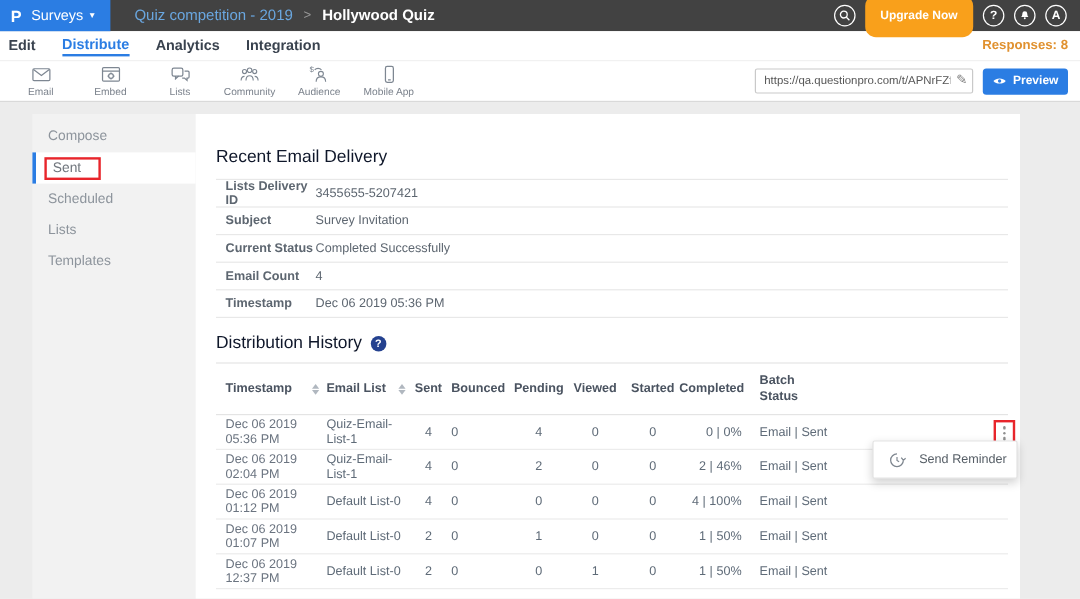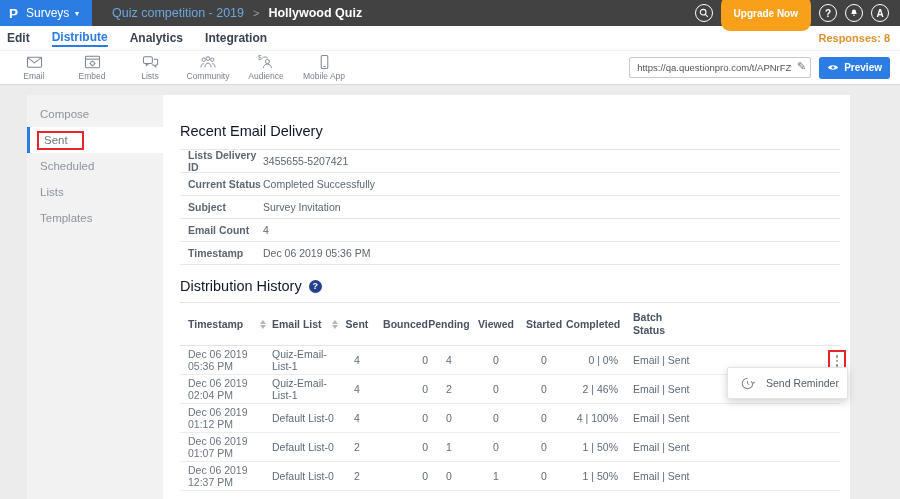--- a/index.html
+++ b/index.html
@@ -59,21 +59,21 @@
   .info-label { width:75px; color:#5d6670; font-weight:700; flex:0 0 auto; }
   .info-value { color:#5d6670; }
 
   
   .history-table { margin-top:8px; font-size:10.5px; color:#5f6b78; }
   .h-row { display:flex; align-items:center; height:29px; border-bottom:1px solid #ececec; padding-left:8px; position:relative; }
   .h-header { height:44px; border-top:1px solid #e4e4e4; border-bottom:1px solid #e4e4e4; font-weight:700; color:#4a5360; }
   .c1 { width:78px; display:flex; justify-content:space-between; align-items:center; flex:0 0 auto; }
   .c2 { width:66px; margin-left:6px; display:flex; justify-content:space-between; align-items:center; flex:0 0 auto; }
   .c3 { width:38px; text-align:center; flex:0 0 auto; }
-  .c4 { width:52px; text-align:right; flex:0 0 auto; }
+  .c4 { width:52px; text-align:left; flex:0 0 auto; }
   .c5 { width:42px; text-align:center; flex:0 0 auto; }
   .c6 { width:52px; text-align:center; flex:0 0 auto; }
   .c7 { width:44px; text-align:center; flex:0 0 auto; }
   .c8 { width:52px; text-align:right; flex:0 0 auto; }
   .c9 { width:96px; padding-left:15px; flex:0 0 auto; }
   .c-rest { flex:1; position:relative; height:100%; }
   .batch-head { display:inline-block; width:38px; line-height:1.25; }
   .ts-cell { color:#6b7480; }
   .sort { display:flex; flex-direction:column; gap:1px; cursor:pointer; }
   .sort i { display:block; width:0; height:0; border-left:3px solid transparent; border-right:3px solid transparent; }
@@ -215,26 +215,26 @@
 
     <main class="card">
       <h2 class="section-title t1">Recent Email Delivery</h2>
 
       <div class="info-table">
         <div class="info-row">
           <span class="info-label">Lists Delivery ID</span>
           <span class="info-value">3455655-5207421</span>
         </div>
         <div class="info-row">
+          <span class="info-label">Subject</span>
+          <span class="info-value">Survey Invitation</span>
+        </div>
+        <div class="info-row">
           <span class="info-label">Current Status</span>
           <span class="info-value">Completed Successfully</span>
-        </div>
-        <div class="info-row">
-          <span class="info-label">Subject</span>
-          <span class="info-value">Survey Invitation</span>
         </div>
         <div class="info-row">
           <span class="info-label">Email Count</span>
           <span class="info-value">4</span>
         </div>
         <div class="info-row">
           <span class="info-label">Timestamp</span>
           <span class="info-value">Dec 06 2019 05:36 PM</span>
         </div>
       </div>

